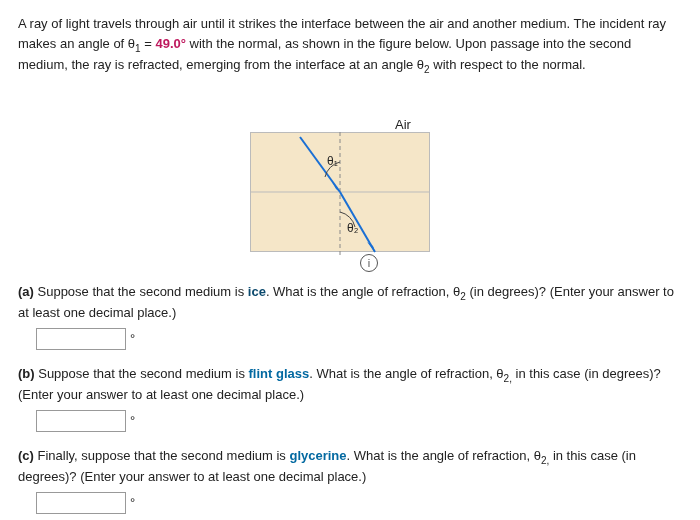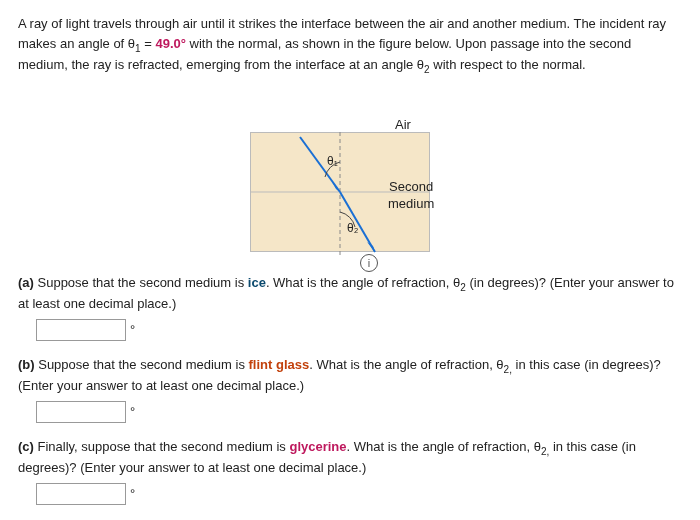--- a/index.html
+++ b/index.html
@@ -11,28 +11,28 @@
       width: 700px;
       min-height: 520px;
       padding: 14px 18px 10px 18px;
     }
     .problem-text {
       line-height: 1.5;
       margin-bottom: 10px;
     }
     .highlight-angle { color: #be185d; font-weight: bold; }
     .highlight-medium-ice { color: #0c4a6e; font-weight: bold; }
-    .highlight-medium-flint { color: #c2410c; font-weight: bold; }
-    .highlight-medium-glycerine { color: #be185d; font-weight: bold; }
+    .highlight-medium-flint { color: #0369a1; font-weight: bold; }
+    .highlight-medium-glycerine { color: #0369a1; font-weight: bold; }
 
     
     .diagram-container {
       display: flex;
       justify-content: center;
-      margin-bottom: 1px;
+      margin-bottom: 10px;
     }
     .diagram-wrap {
       position: relative;
       width: 260px;
       height: 185px;
     }
     .diagram-box {
       position: absolute;
       left: 30px;
       top: 45px;
@@ -112,24 +112,20 @@
 <div class="problem-text">
   A ray of light travels through air until it strikes the interface between the air and another medium. The incident ray makes
   an angle of θ<sub>1</sub> = <span class="highlight-angle">49.0°</span> with the normal, as shown in the figure below. Upon passage into the second medium, the ray is
   refracted, emerging from the interface at an angle θ<sub>2</sub> with respect to the normal.
 </div>
 
 <div class="diagram-container">
   <div class="diagram-wrap">
     <div class="diagram-box"></div>
     <span class="diagram-label-air">Air</span>
-    <div class="diagram-label-second">
-      <span>Second</span><br>
-      <span>medium</span>
-    </div>
     <svg class="diagram-svg" viewBox="0 0 260 185">
 
       <line x1="30" y1="105" x2="210" y2="105" stroke="#bbb" stroke-width="1"></line>
 
       <line x1="120" y1="45" x2="120" y2="170" stroke="#888" stroke-width="1" stroke-dasharray="4,3"></line>
 
       <line x1="80" y1="50" x2="120" y2="105" stroke="#1a6fd4" stroke-width="2"></line>
 
       <polygon points="120,105 112,95 116,102" fill="#1a6fd4"></polygon>
 

